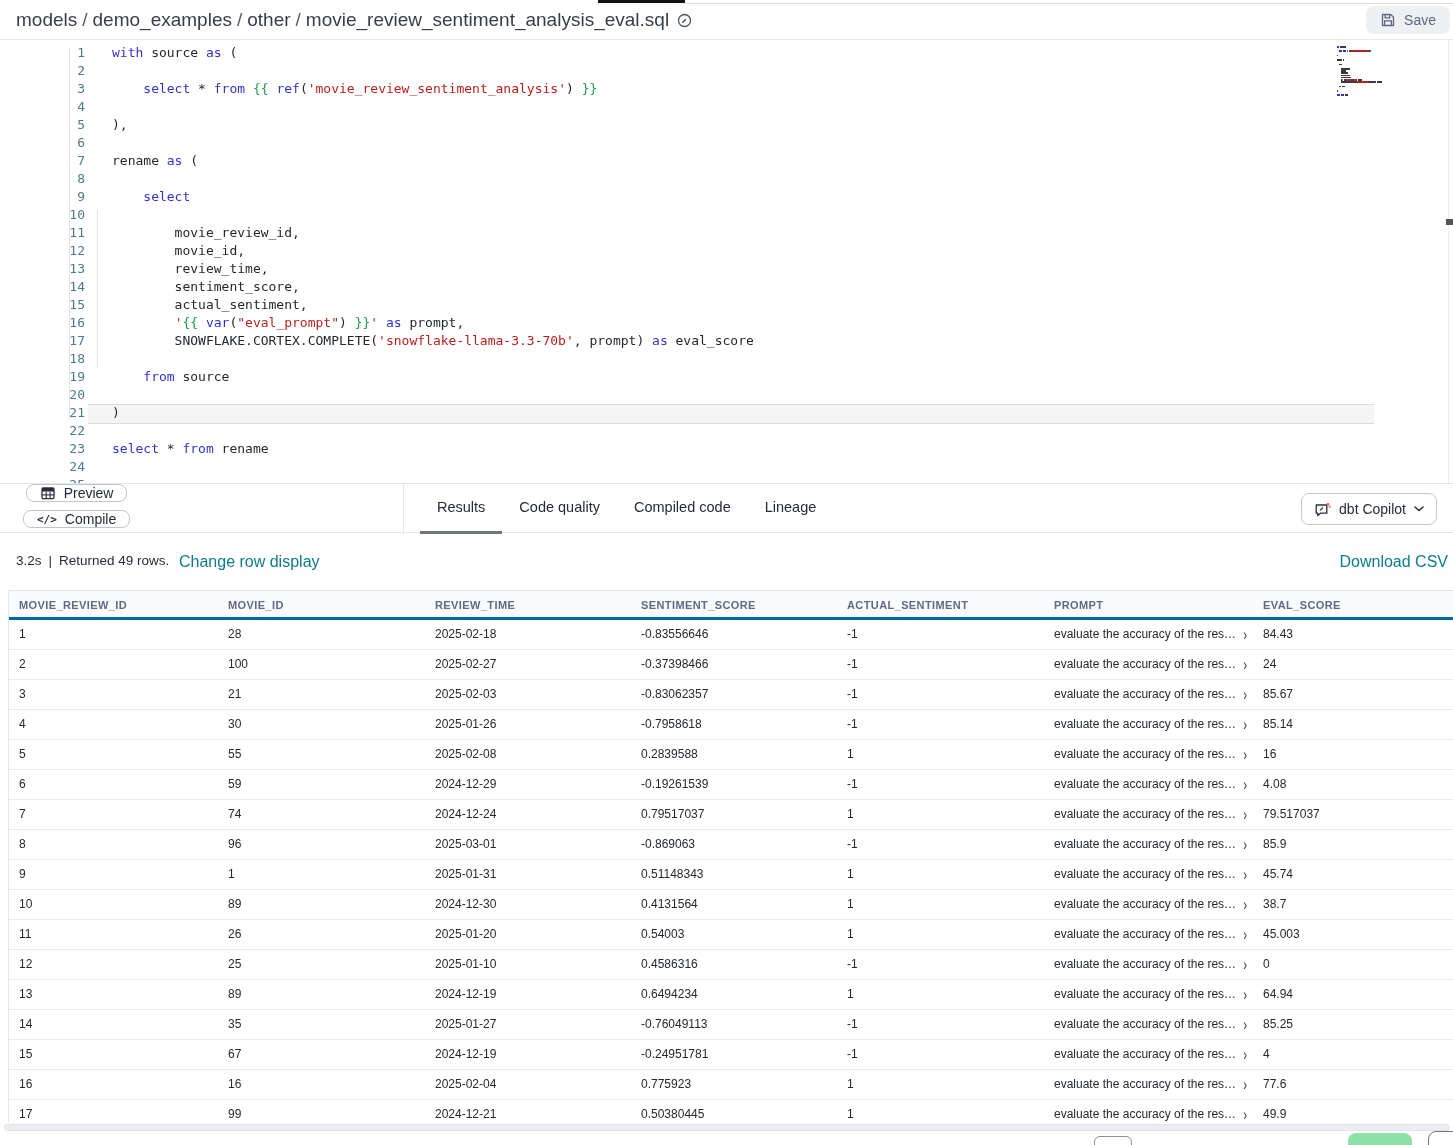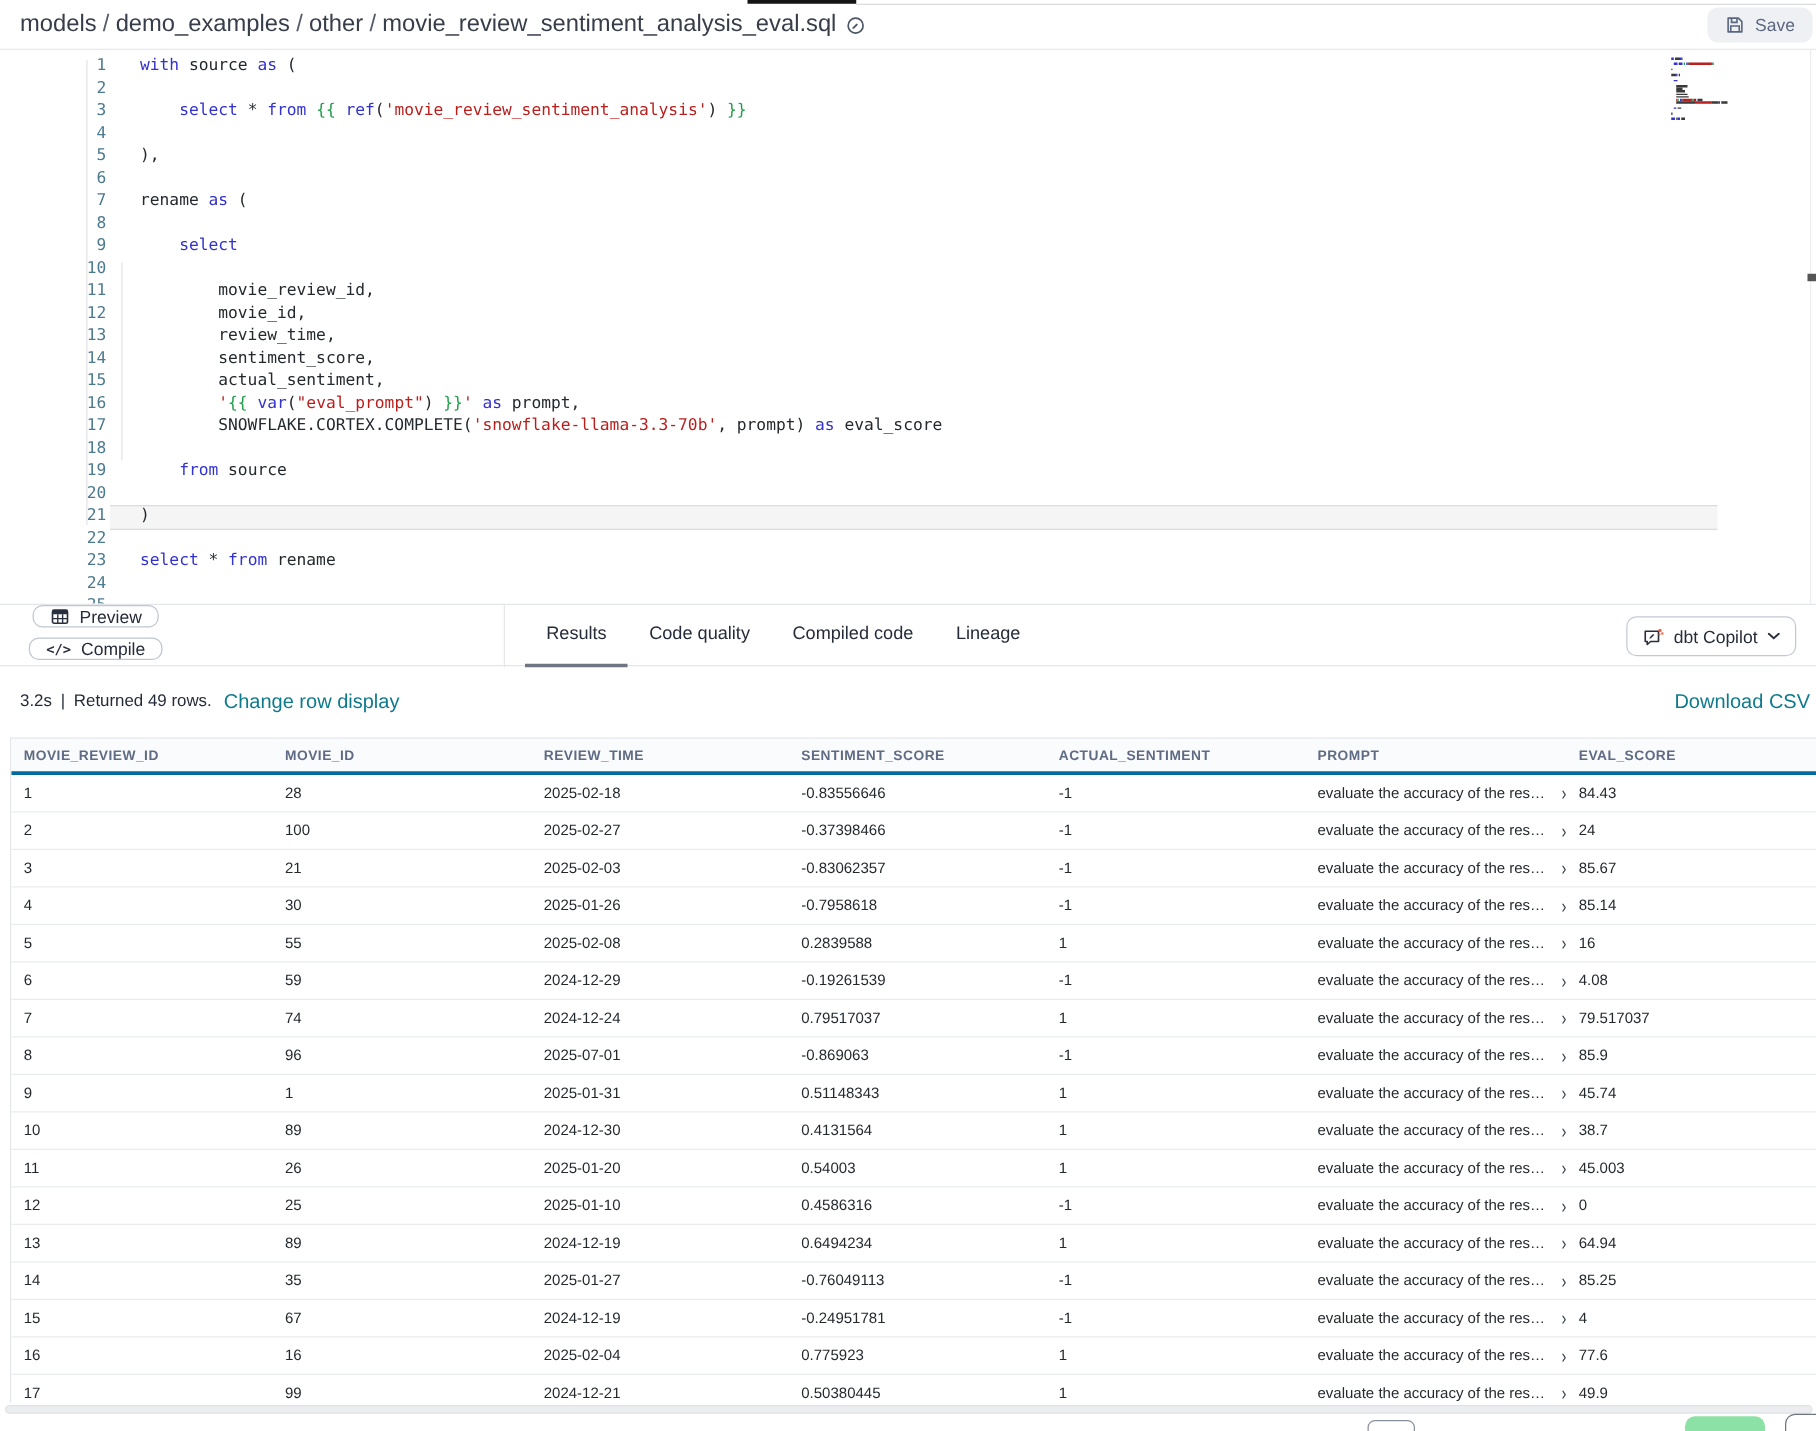--- a/index.html
+++ b/index.html
@@ -64,21 +64,21 @@
   .change-rows { position:absolute; left:179px; top:19px; }
   .download-csv { position:absolute; right:5px; top:19px; }
   
   .results { position:absolute; left:8px; top:590px; width:1445px; height:532px;
              border-top:1px solid #e4e6ea; border-left:1px solid #e4e6ea; overflow:hidden; background:#fff; }
   .t-row { display:grid; grid-template-columns:209px 207px 206px 206px 207px 209px 1fr; }
   .t-head { height:29px; line-height:29px; background:#fafbfc; border-bottom:3px solid #0369a1; }
   .th { padding-left:10px; font-size:11px; font-weight:bold; color:#5f6b84; letter-spacing:.4px; overflow:hidden; white-space:nowrap; }
   .tr { height:30px; line-height:29px; border-bottom:1px solid #e9ebee; }
   .td { padding-left:10px; font-size:12px; color:#24292e; white-space:nowrap; overflow:hidden; }
-  .td.prompt { display:flex; align-items:center; gap:7px;justify-content:space-between; }
+  .td.prompt { display:flex; align-items:center; gap:7px; }
   .cell-chevron { font-size:13px; color:#374151; transform:scale(.9,1.25); display:inline-block; line-height:1; }
   
   .hscroll-track { position:absolute; left:4px; top:1124px; width:1446px; height:7px;
                    background:#ebedf0; border:1px solid #dfe2e6; border-radius:4px; }
   .partial-btn-left { position:absolute; left:1094px; top:1136px; width:38px; height:12px;
                       border:1.5px solid #8b919c; border-radius:6px 6px 0 0; background:#fff; }
   .partial-pill-green { position:absolute; left:1348px; top:1133px; width:64px; height:14px;
                         border-radius:8px 8px 0 0; background:#8ce2a6; }
   .partial-btn-right { position:absolute; left:1428px; top:1131px; width:40px; height:16px;
                        border:1.5px solid #6f7580; border-radius:8px 0 0 0; background:#fff; }
@@ -371,21 +371,21 @@
           <div class="td">1</div>
           <div class="td prompt">
             <span>evaluate the accuracy of the res…</span>
             <span class="cell-chevron">›</span>
           </div>
           <div class="td">79.517037</div>
         </div>
         <div class="t-row tr">
           <div class="td">8</div>
           <div class="td">96</div>
-          <div class="td">2025-07-01</div>
+          <div class="td">2025-03-01</div>
           <div class="td">-0.869063</div>
           <div class="td">-1</div>
           <div class="td prompt">
             <span>evaluate the accuracy of the res…</span>
             <span class="cell-chevron">›</span>
           </div>
           <div class="td">85.9</div>
         </div>
         <div class="t-row tr">
           <div class="td">9</div>

